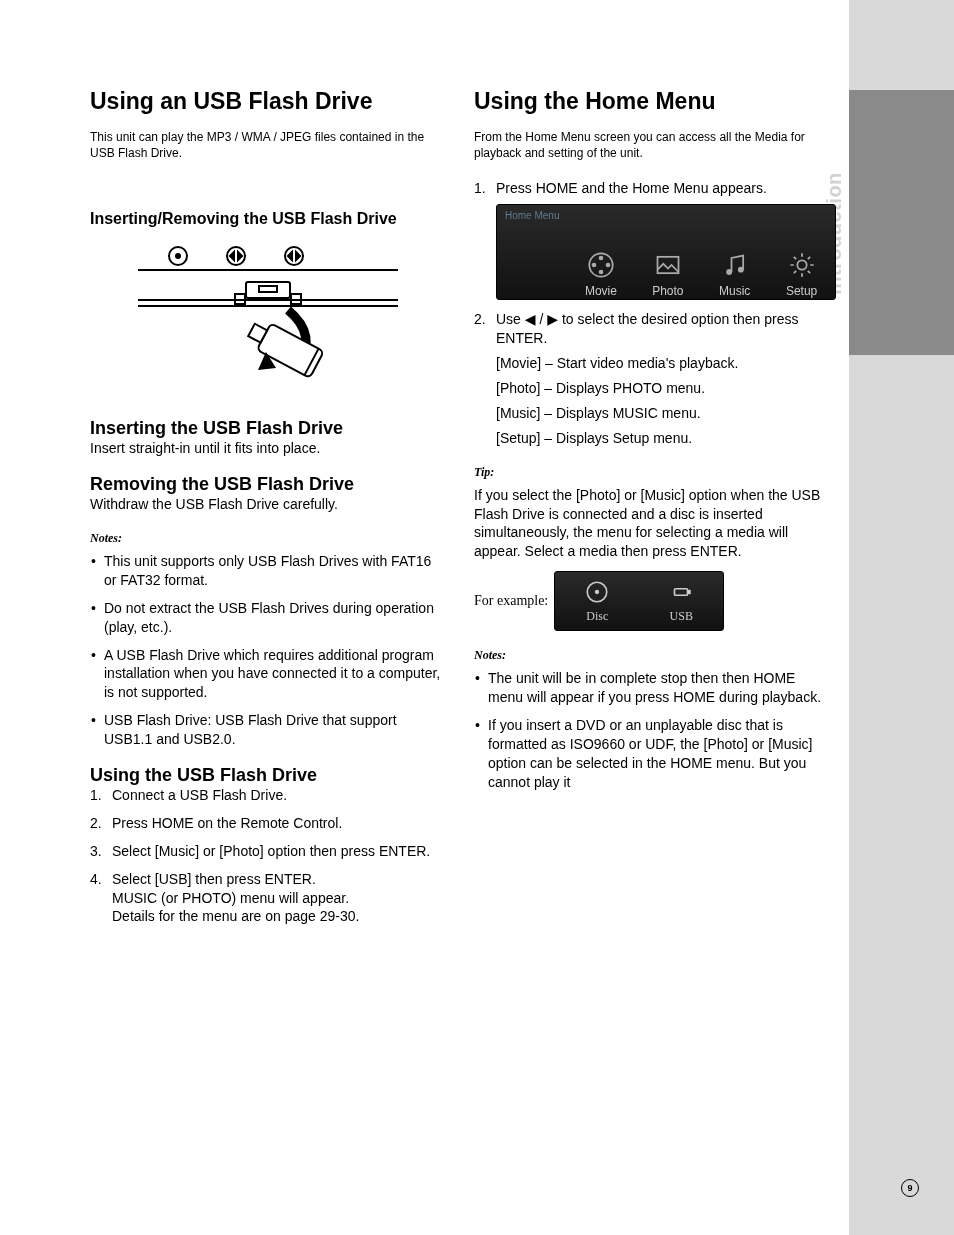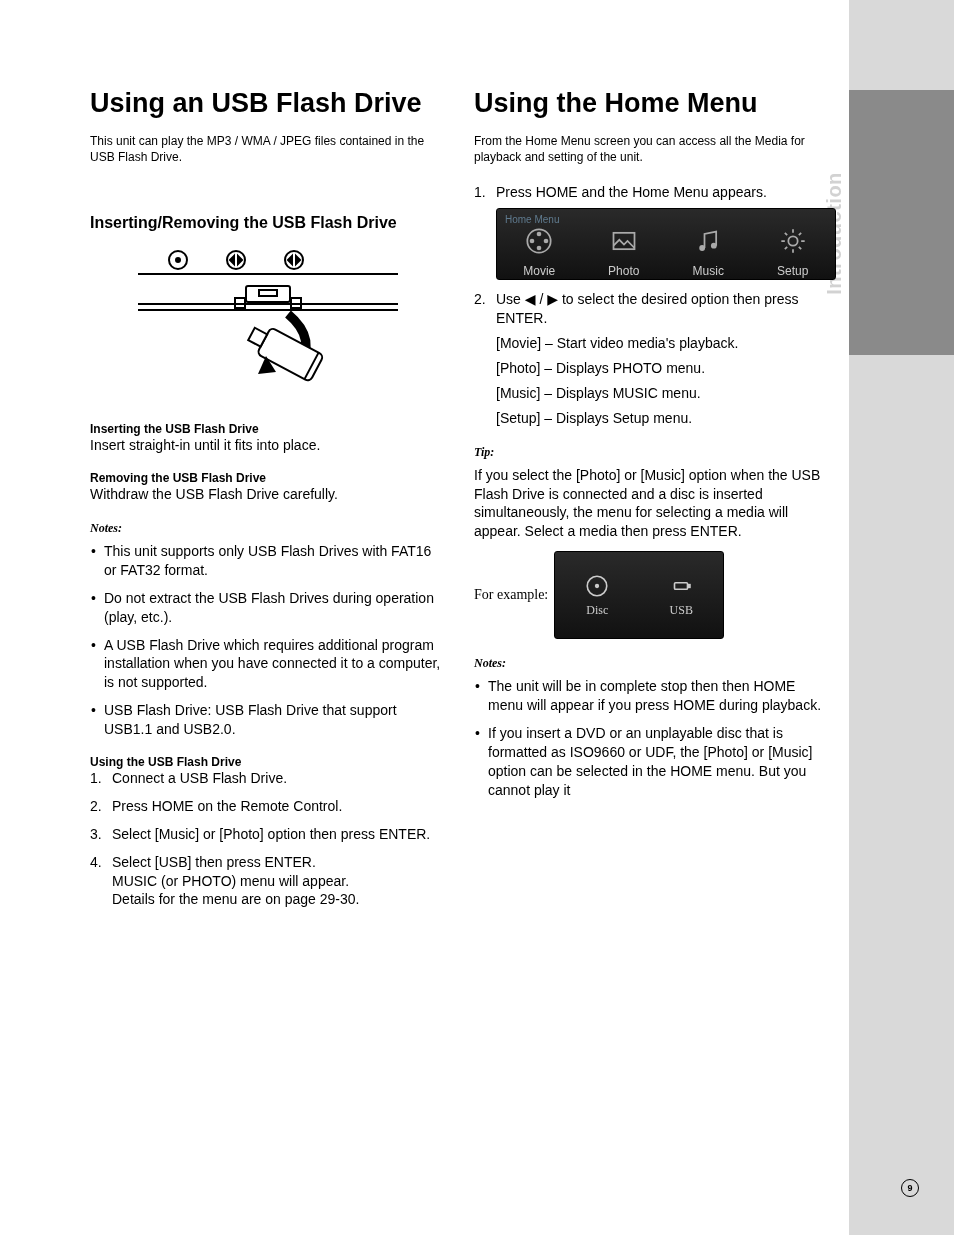--- a/index.html
+++ b/index.html
@@ -40,56 +40,56 @@
     }
     .content {
       position: absolute;
       left: 90px;
       top: 88px;
       width: 740px;
       display: flex;
       gap: 28px;
     }
     .col { width: 356px; }
-    h1 { font-size: 27px; font-weight: bold; margin-bottom: 14px; }
+    h1 { font-size: 23px; font-weight: bold; margin-bottom: 14px; }
     .intro { font-size: 12px; line-height: 1.35; margin-bottom: 18px; }
     h2 { font-size: 16px; font-weight: bold; margin-bottom: 10px; line-height: 1.3; margin-top: 48px; }
     .diagram-usb {
       margin: 8px auto 18px;
       width: 260px;
       height: 160px;
       display: block;
     }
-    .subhead { font-size: 12px; font-weight: bold; margin-top: 16px; }
+    .subhead { font-size: 18px; font-weight: bold; margin-top: 16px; }
     .bodytext { font-size: 14px; line-height: 1.35; margin-bottom: 10px; }
     .script-head { font-family: Georgia, 'Times New Roman', serif; font-style: italic; font-weight: bold; font-size: 12px; margin: 17px 0 6px; }
     ul.bullets { list-style: none; padding-left: 0; margin-bottom: 12px; }
     ul.bullets li { font-size: 14px; line-height: 1.35; padding-left: 14px; position: relative; margin-bottom: 9px; }
     ul.bullets li::before { content: "•"; position: absolute; left: 1px; top: 0; }
     ol.numlist { list-style: none; padding-left: 0; counter-reset: num; }
     ol.numlist > li { font-size: 14px; line-height: 1.35; padding-left: 22px; position: relative; margin-bottom: 9px; counter-increment: num; }
     ol.numlist > li::before { content: counter(num) "."; position: absolute; left: 0; top: 0; }
     .opt-line { font-size: 14px; line-height: 1.35; margin: 6px 0 6px 22px; }
     .menu-shot {
       width: 340px;
-      height: 72px;
+      height: 96px;
       background: linear-gradient(#2a2a2a,#111);
       border: 1px solid #000;
       border-radius: 3px;
       margin: 4px 0 10px 22px;
       display: flex;
-      flex-direction: column;
+      flex-direction: row;
     }
     .menu-title { font-size: 10px; color: #5f7a8e; padding: 4px 8px 0; }
     .menu-icons { flex: 1; display: flex; }
-    .menu-item { flex: 1; display: flex; flex-direction: column; align-items: center; justify-content: space-between; gap: 4px; color: #ccc; font-size: 12px; }
+    .menu-item { flex: 1; display: flex; flex-direction: column; align-items: center; justify-content: flex-end; gap: 4px; color: #ccc; font-size: 12px; }
     .menu-item svg { width: 28px; height: 28px; }
     .media-shot {
       width: 170px;
-      height: 88px;
+      height: 60px;
       background: linear-gradient(#2a2a2a,#111);
       border: 1px solid #000;
       border-radius: 3px;
       display: inline-flex;
       vertical-align: middle;
       margin-left: 6px;
     }
     .media-item { flex: 1; display: flex; flex-direction: column; align-items: center; justify-content: center; gap: 4px; color: #ccc; font-size: 12px; }
     .media-item svg { width: 26px; height: 26px; }
     .example-row { font-size: 14px; margin: 6px 0 10px; display: flex; align-items: center; font-family: Liberation Serif, serif; }

